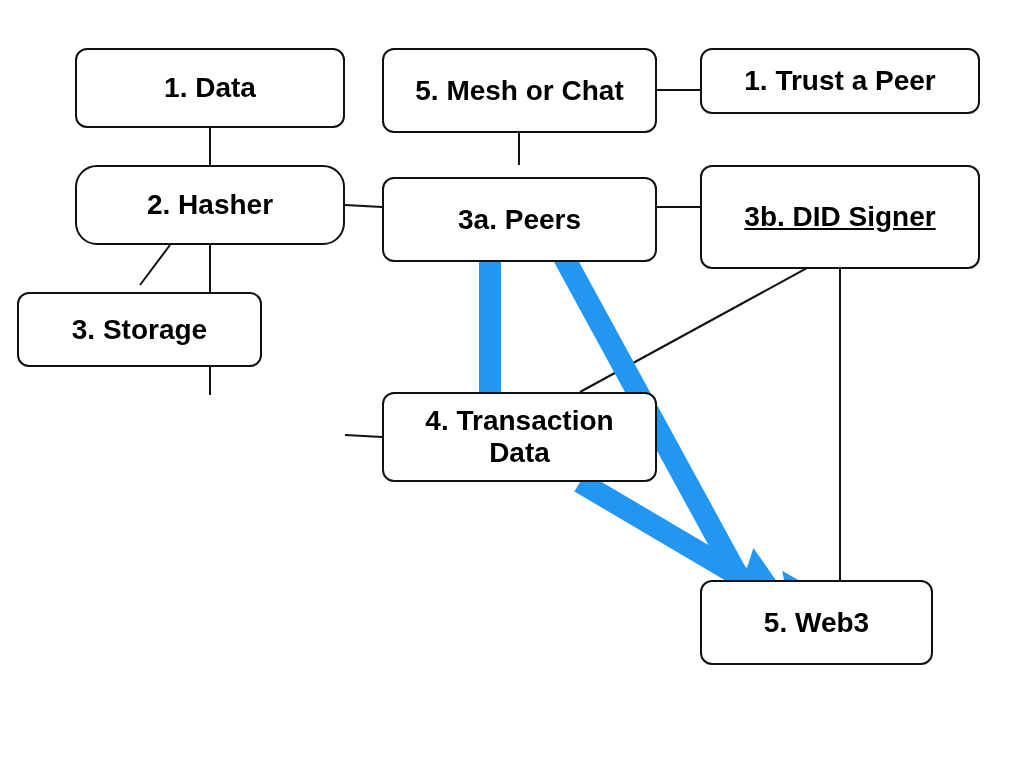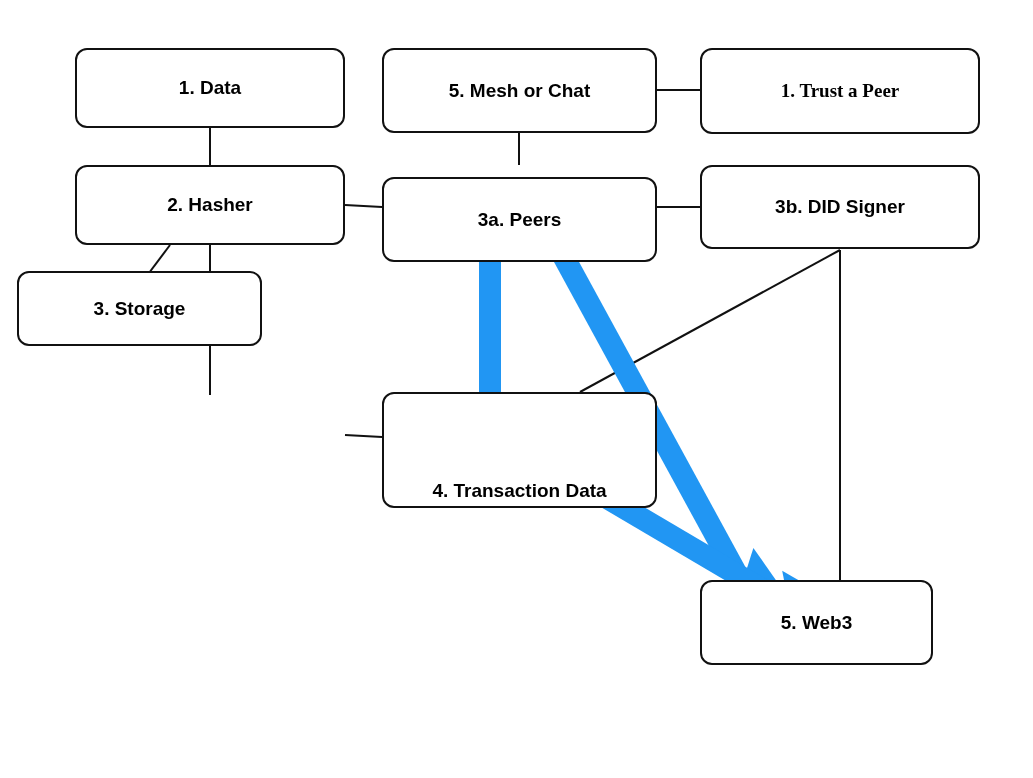--- a/index.html
+++ b/index.html
@@ -18,24 +18,24 @@
       height: 778px;
     }
     .node {
       position: absolute;
       border: 2.5px solid #111;
       border-radius: 12px;
       display: flex;
       align-items: center;
       justify-content: center;
       background: #fff;
-      font-size: 19px;
+      font-size: 28px;
       font-weight: bold;
       text-align: center;
-      padding: 4px 14px;
+      padding: 12px 14px;
       z-index: 10;
     }
     svg.lines {
       position: absolute;
       top: 0; left: 0;
       width: 1033px;
       height: 778px;
       z-index: 5;
     }
   </style>
@@ -75,46 +75,46 @@
 
     <line x1="580" y1="482" x2="780" y2="600" stroke="#2196F3" stroke-width="22" stroke-linecap="butt"></line>
     <polygon points="800,625 765,585 835,585" fill="#2196F3" transform="rotate(30, 800, 610)"></polygon>
 
   </svg>
 
   <div class="node" style="left:75px; top:48px; width:270px; height:80px;">
     <span>1. Data</span>
   </div>
 
-  <div class="node" style="left:75px; top:165px; width:270px; height:80px;">
+  <div class="node" style="left:75px; top:165px; width:270px; height:80px;border-radius:22px;">
     <span>2. Hasher</span>
   </div>
 
-  <div class="node" style="left:17px; top:271px; width:245px; height:75px;">
+  <div class="node" style="left:17px; top:292px; width:245px; height:75px;">
     <span>3. Storage</span>
   </div>
 
 
   <div class="node" style="left:382px; top:48px; width:275px; height:85px;">
     <span>5. Mesh or Chat</span>
   </div>
 
   <div class="node" style="left:382px; top:177px; width:275px; height:85px; z-index:15;">
     <span>3a. Peers</span>
   </div>
 
-  <div class="node" style="left:382px; top:392px; width:275px; height:116px; z-index:15;align-items:flex-end;">
+  <div class="node" style="left:382px; top:392px; width:275px; height:90px; z-index:15;">
     <span>4. Transaction Data</span>
   </div>
 
-  <div class="node" style="left:700px; top:48px; width:280px; height:86px;font-family:Liberation Serif, serif;">
+  <div class="node" style="left:700px; top:48px; width:280px; height:66px;">
     <span>1. Trust a Peer</span>
   </div>
 
-  <div class="node" style="left:700px; top:165px; width:280px; height:84px;">
+  <div class="node" style="left:700px; top:165px; width:280px; height:104px;text-decoration:underline;">
     <span>3b. DID Signer</span>
   </div>
 
   <div class="node" style="left:700px; top:580px; width:233px; height:85px; z-index:15;">
     <span>5. Web3</span>
   </div>
 
 </div>
 
 </body></html>

